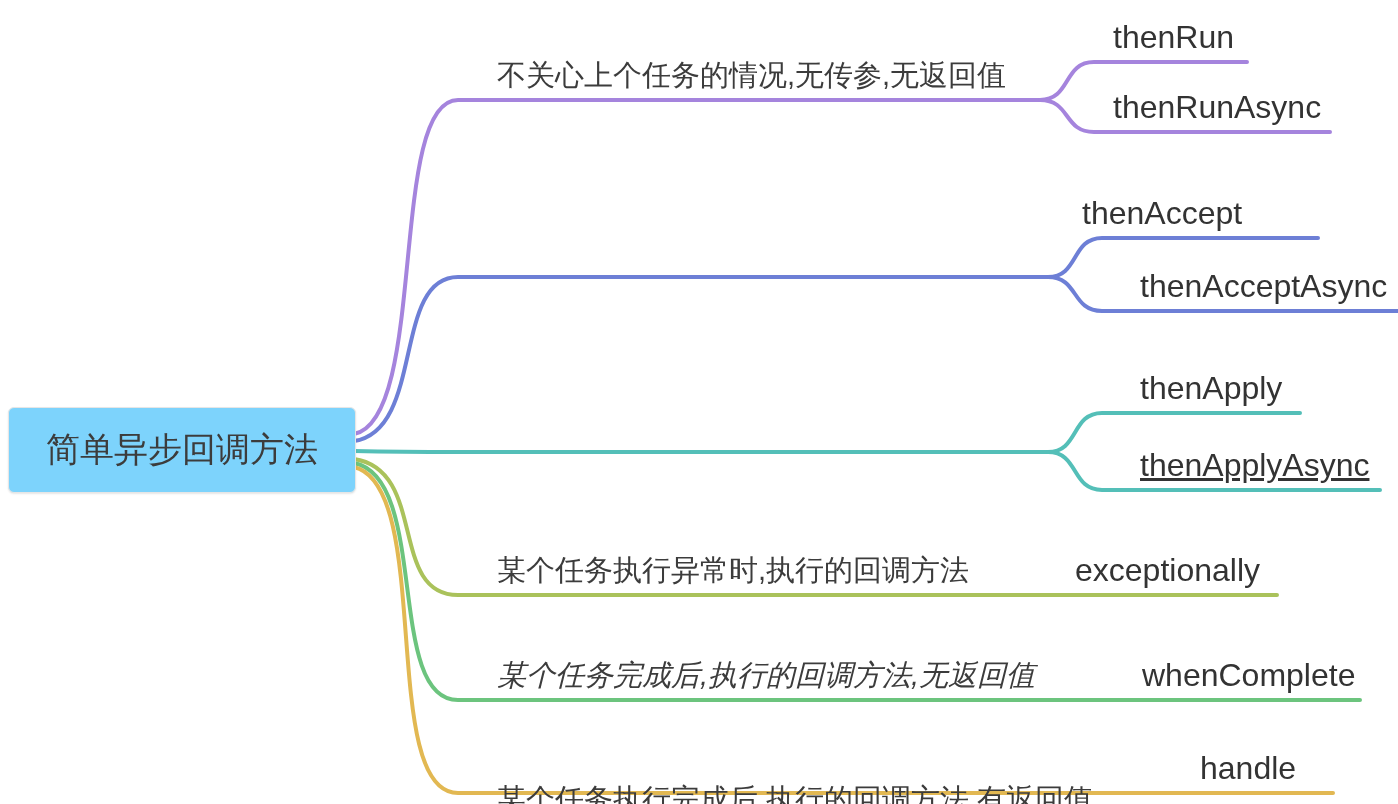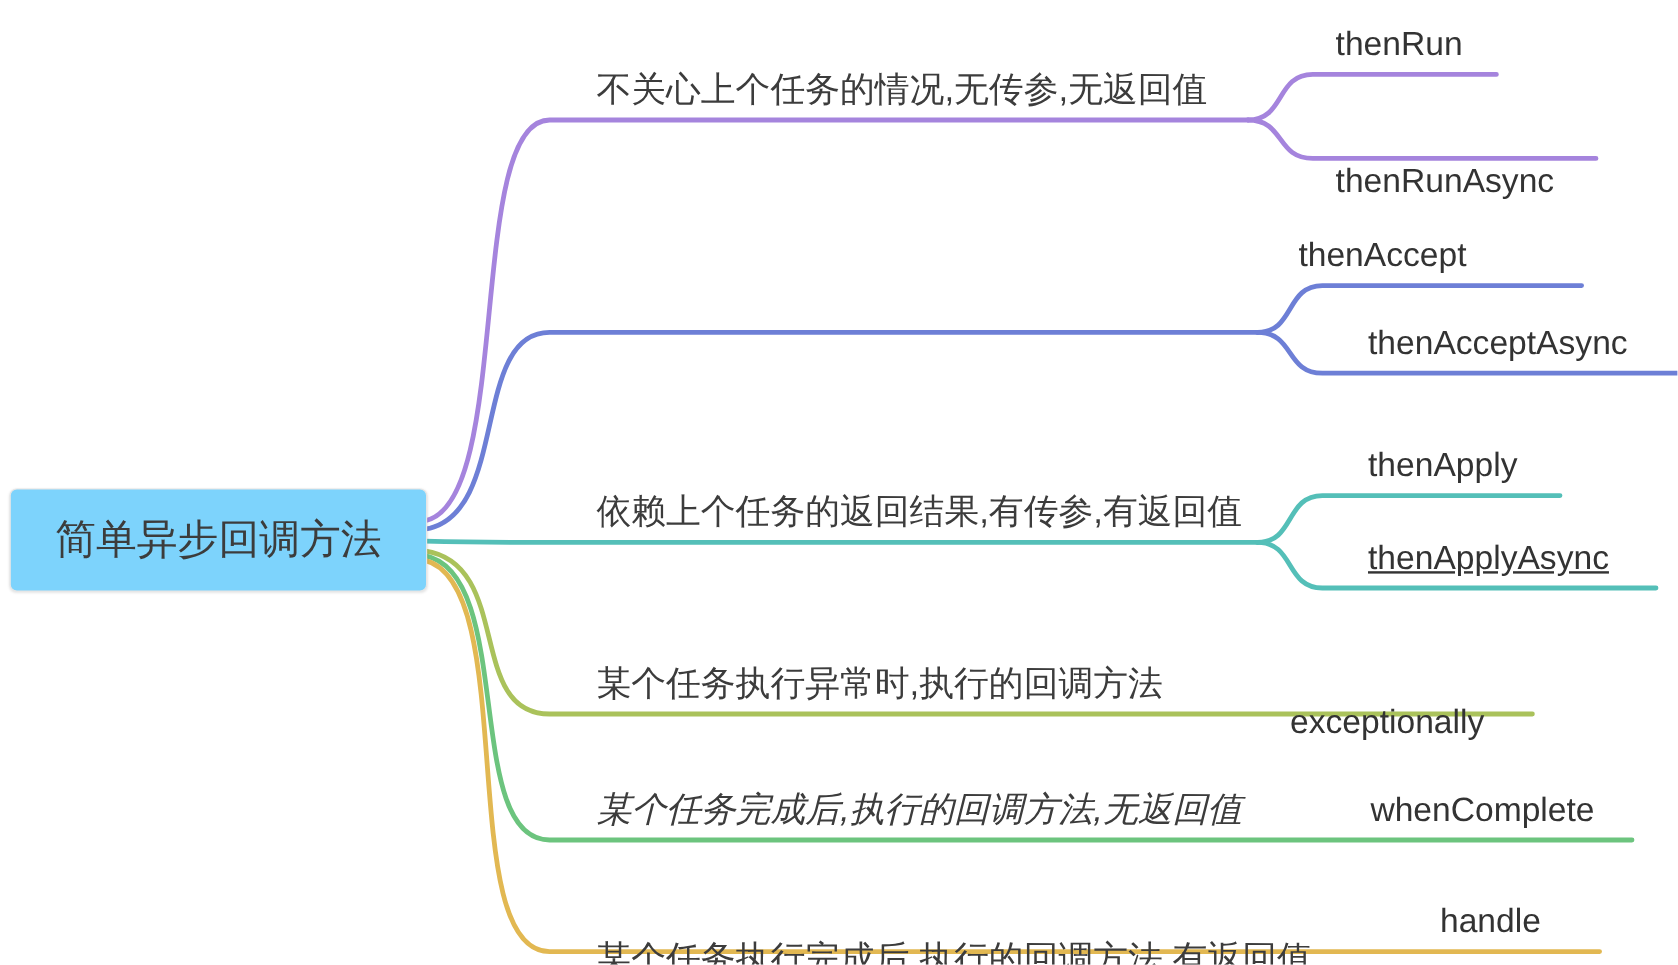--- a/index.html
+++ b/index.html
@@ -43,21 +43,21 @@
   .topic {
     position: absolute;
     font-size: 29px;
     line-height: 34px;
     color: #3c3c3c;
     white-space: nowrap;
     z-index: 1;
   }
   .child {
     position: absolute;
-    font-size: 28px;
+    font-size: 32px;
     line-height: 34px;
     color: #333333;
     white-space: nowrap;
     z-index: 1;
   }
 </style>
 </head>
 <body>
 
 <div id="canvas">
@@ -79,33 +79,32 @@
     <path d="M 354 459 C 428 470 388 595 458 595 L 1277 595" fill="none" stroke-width="4" stroke-linecap="round" stroke="#aac25b"></path>
 
     <path d="M 354 463 C 430 478 385 700 458 700 L 1360 700" fill="none" stroke-width="4" stroke-linecap="round" stroke="#6cc47e"></path>
 
     <path d="M 354 467 C 434 486 378 793 458 793 L 1333 793" fill="none" stroke-width="4" stroke-linecap="round" stroke="#e2b852"></path>
   </svg>
 
   <div class="root-node">简单异步回调方法</div>
 
   <div class="topic" style="left:497px; top:58px;">不关心上个任务的情况,无传参,无返回值</div>
-  <div class="topic" style="left:497px; top:410px;">依赖上个任务的返回结果,有传参,有返回值</div>
   <div class="topic" style="left:497px; top:553px;">某个任务执行异常时,执行的回调方法</div>
   <div class="topic" style="left:497px; top:658px;font-style:italic;">某个任务完成后,执行的回调方法,无返回值</div>
   <div class="topic" style="left:497px; top:751px;margin-top:31px;">某个任务执行完成后,执行的回调方法,有返回值</div>
 
   <div class="child" style="left:1113px; top:20px;">thenRun</div>
-  <div class="child" style="left:1113px; top:90px;margin-top:44px;">thenRunAsync</div>
+  <div class="child" style="left:1113px; top:90px;">thenRunAsync</div>
 
   <div class="child" style="left:1082px; top:196px;">thenAccept</div>
   <div class="child" style="left:1140px; top:269px;">thenAcceptAsync</div>
 
   <div class="child" style="left:1140px; top:371px;">thenApply</div>
   <div class="child" style="left:1140px; top:448px;text-decoration:underline;">thenApplyAsync</div>
 
-  <div class="child" style="left:1075px; top:553px;margin-top:32px;">exceptionally</div>
+  <div class="child" style="left:1075px; top:553px;">exceptionally</div>
 
   <div class="child" style="left:1142px; top:658px;">whenComplete</div>
 
   <div class="child" style="left:1200px; top:751px;text-align:center;">handle</div>
 
 </div>
 
 </body></html>

